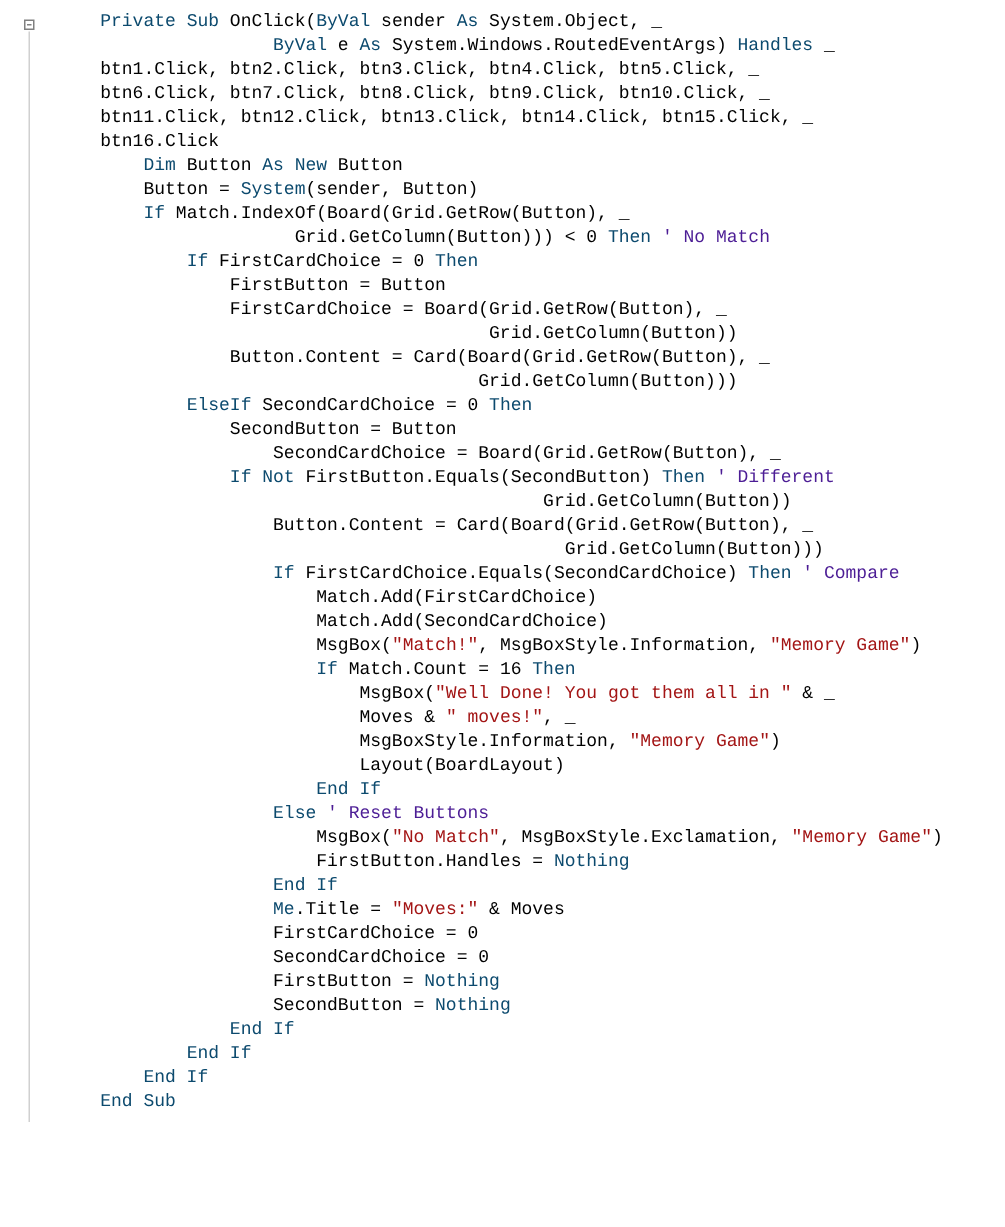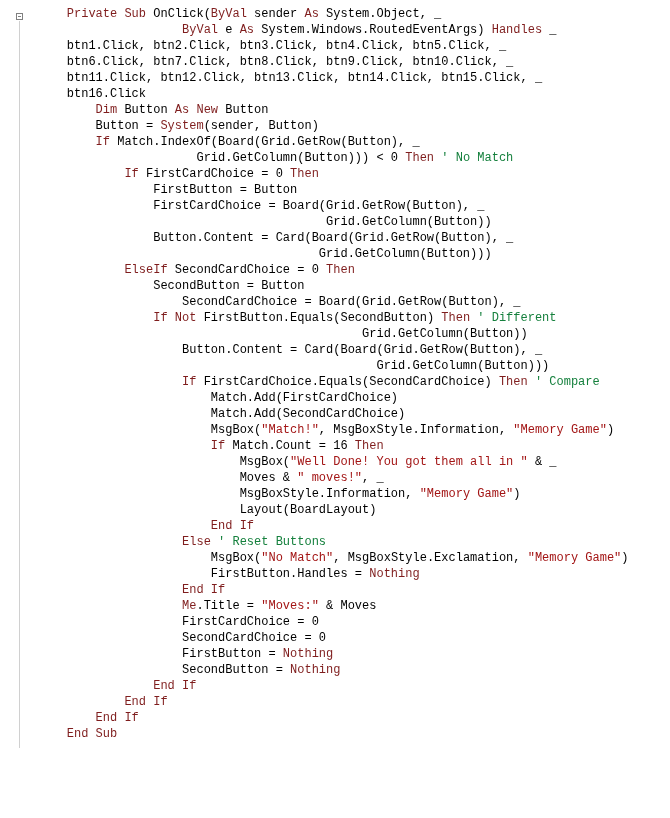--- a/index.html
+++ b/index.html
@@ -7,22 +7,22 @@
     padding: 6px 10px;
     background: #ffffff;
     font-family: Consolas, "Courier New", monospace;
     font-size: 12px;
     line-height: 16px;
     color: #000000;
     width: 670px;
     box-sizing: border-box;
   }
   .line { white-space: pre; }
-  .kw { color: #7f1d1d; }   
-  .cm { color: #15803d; }   
+  .kw { color: #0c4a6e; }   
+  .cm { color: #4c1d95; }   
   .st { color: #a31515; }   
   .gutter {
     position: absolute;
     left: 2px;
     top: 6px;
     color: #808080;
     font-size: 11px;
     user-select: none;
   }
   .box1 { position:absolute; left:4px; width:5px; height:5px; border:1px solid #808080; background:#fff; }

